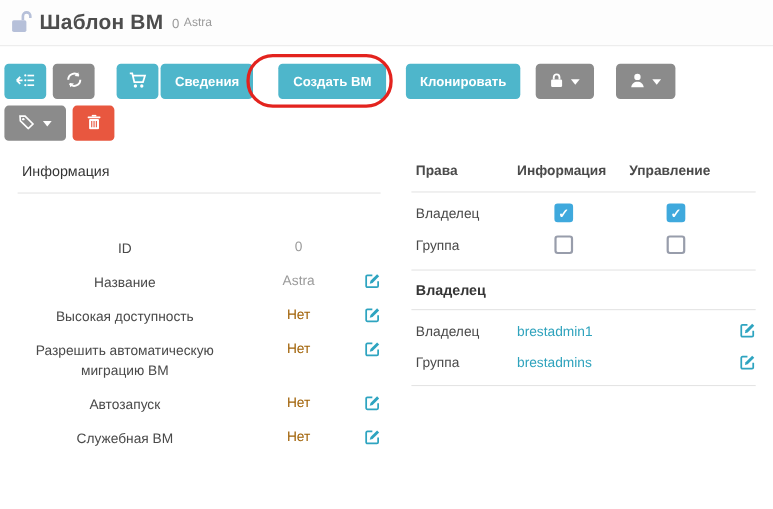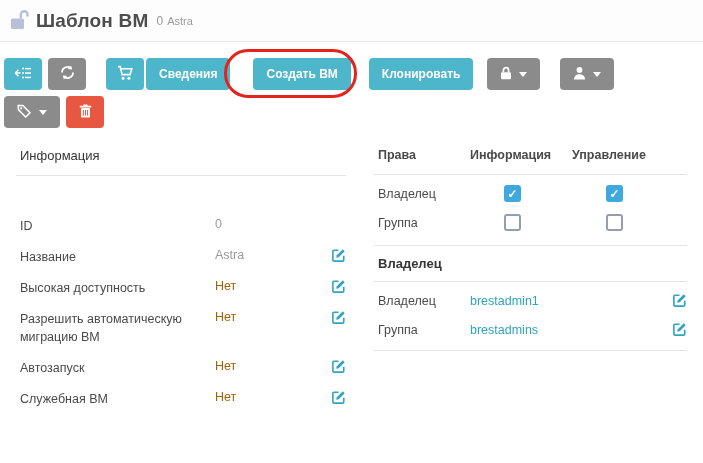--- a/index.html
+++ b/index.html
@@ -45,21 +45,21 @@
   .tab.active { color:#3a3a3a; font-weight:bold; box-shadow: inset 0 -3px 0 #79cdda; }
 
   
   .content { display:flex; padding:8px 16px 0 16px; gap:28px; }
   .col-left { width:330px; }
   .col-right { flex:1; }
   .section-title { font-size:13px; font-weight:normal; color:#353535;
     padding:12px 4px 12px 4px; border-bottom:1px solid #e4e4e4; }
 
   .kv-rows { margin-top:34px; }
-  .kv-row { display:flex; align-items:flex-start; padding:6.5px 0 6.5px 4px; font-size:12.5px; }
+  .kv-row { display:flex; align-items:flex-start; padding:6.5px 0 6.5px 4px; font-size:12.5px;text-align:center; }
   .kv-label { width:195px; color:#4a4a4a; line-height:1.45; padding-right:8px; }
   .kv-value { flex:1; color:#9b9b9b; }
   .kv-value.dark { color:#a16207; }
   .kv-edit { width:18px; display:flex; justify-content:flex-end; }
   .edit-btn { background:none; border:none; padding:0; cursor:pointer; display:inline-flex; }
 
   .perm-head { display:flex; font-size:12.5px; font-weight:bold; color:#4a4a4a;
     padding:12px 0 12px 4px; border-bottom:1px solid #e4e4e4; }
   .ph-c1 { width:92px; } .ph-c2 { width:102px; } .ph-c3 { width:102px; }
   .perm-rows { border-bottom:1px solid #e4e4e4; padding:4px 0 8px 0; }

